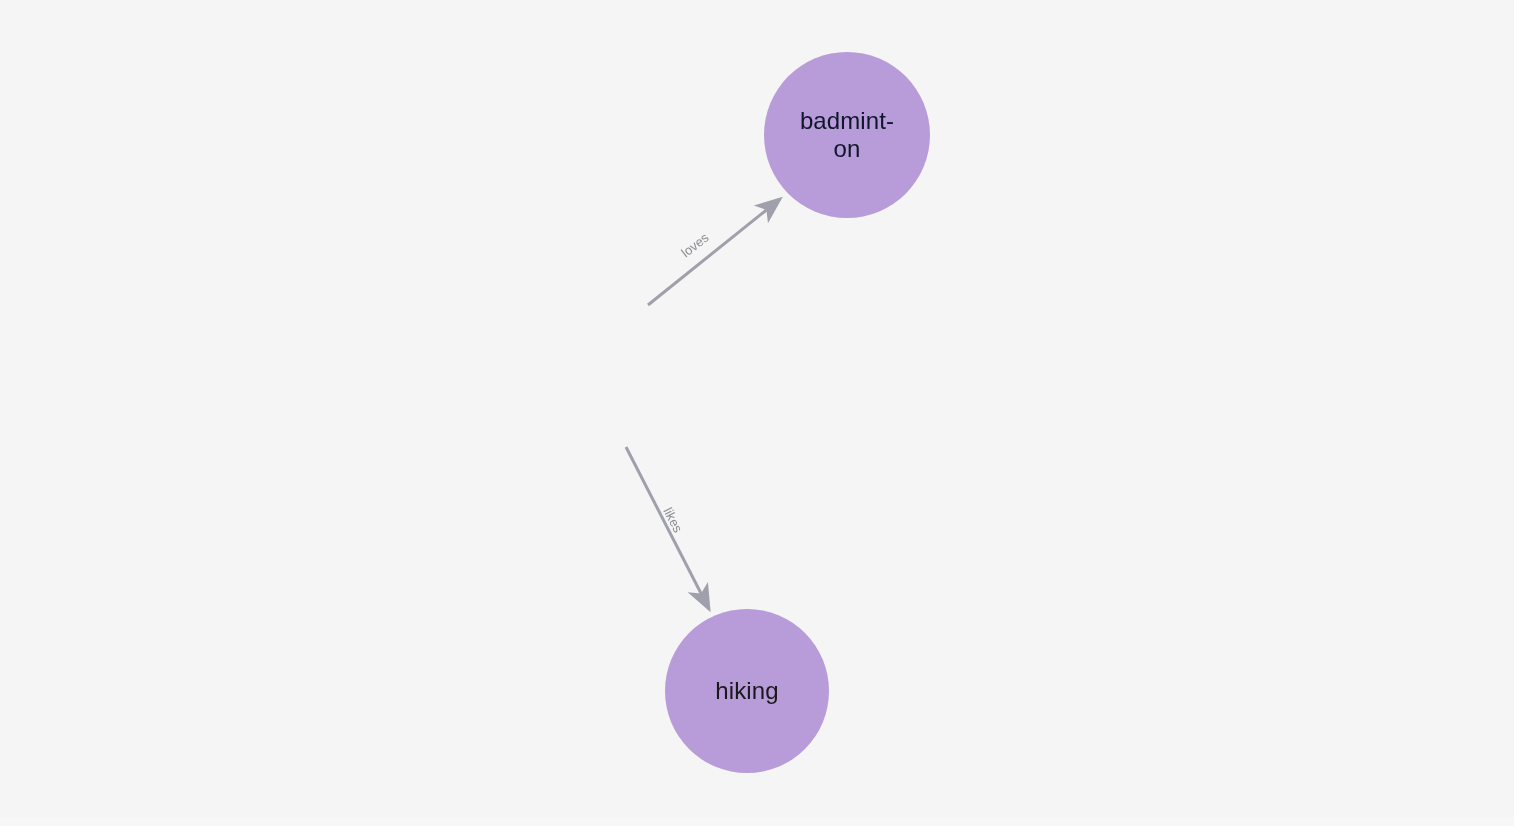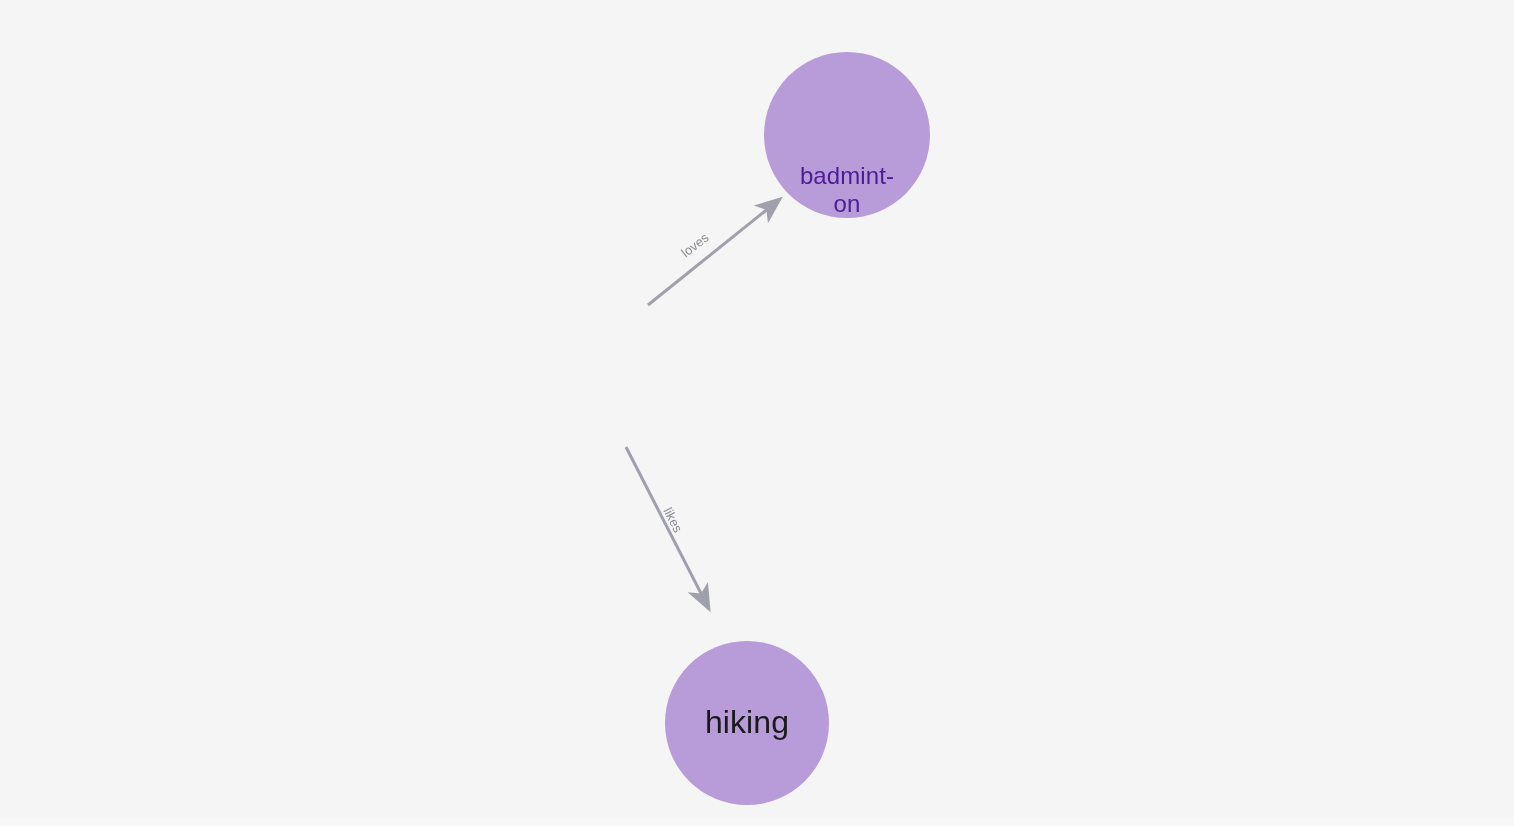--- a/index.html
+++ b/index.html
@@ -71,26 +71,26 @@
     <defs>
       <marker id="arrowhead" markerWidth="10" markerHeight="8" refX="8.4" refY="4" orient="auto" markerUnits="strokeWidth">
         <path d="M 0.2 0.2 L 9.6 4 L 0.2 7.8 L 2.6 4 Z" fill="#a0a0ad"></path>
       </marker>
     </defs>
     <line id="edge-line-0" stroke="#a0a0ad" stroke-width="3" marker-end="url(#arrowhead)" x1="648" y1="305" x2="780" y2="199"></line>
     <line id="edge-line-1" stroke="#a0a0ad" stroke-width="3" marker-end="url(#arrowhead)" x1="626" y1="447" x2="709" y2="609"></line>
   </svg>
 
 
-  <div id="node-1" class="node-circle" style="left: 764px; top: 52px; width: 166px; height: 166px; background: rgb(184, 155, 217); font-size: 24px; color: #4c1d95; align-items: flex-end;">
+  <div id="node-1" class="node-circle" style="left: 764px; top: 52px; width: 166px; height: 166px; background: rgb(184, 155, 217); font-size: 24px; color: #0f172a;">
     <span class="node-label">badmint-
 on</span>
   </div>
 
-  <div id="node-2" class="node-circle" style="left: 665px; top: 641px; width: 164px; height: 164px; background: rgb(184, 155, 217); font-size: 32px; color: rgb(26, 26, 26);">
+  <div id="node-2" class="node-circle" style="left: 665px; top: 609px; width: 164px; height: 164px; background: rgb(184, 155, 217); font-size: 24px; color: rgb(26, 26, 26);">
     <span class="node-label">hiking</span>
   </div>
 
   <div id="edge-label-0" class="edge-label" style="color: rgb(140, 140, 149); font-size: 13px; left: 695px; top: 245px; transform: translate(-50%, -50%) rotate(-38deg);">loves</div>
 
   <div id="edge-label-1" class="edge-label" style="color: rgb(140, 140, 149); font-size: 13px; left: 673px; top: 520px; transform: translate(-50%, -50%) rotate(63deg);">likes</div>
 
   <div class="bottom-strip"></div>
 </div>
 

